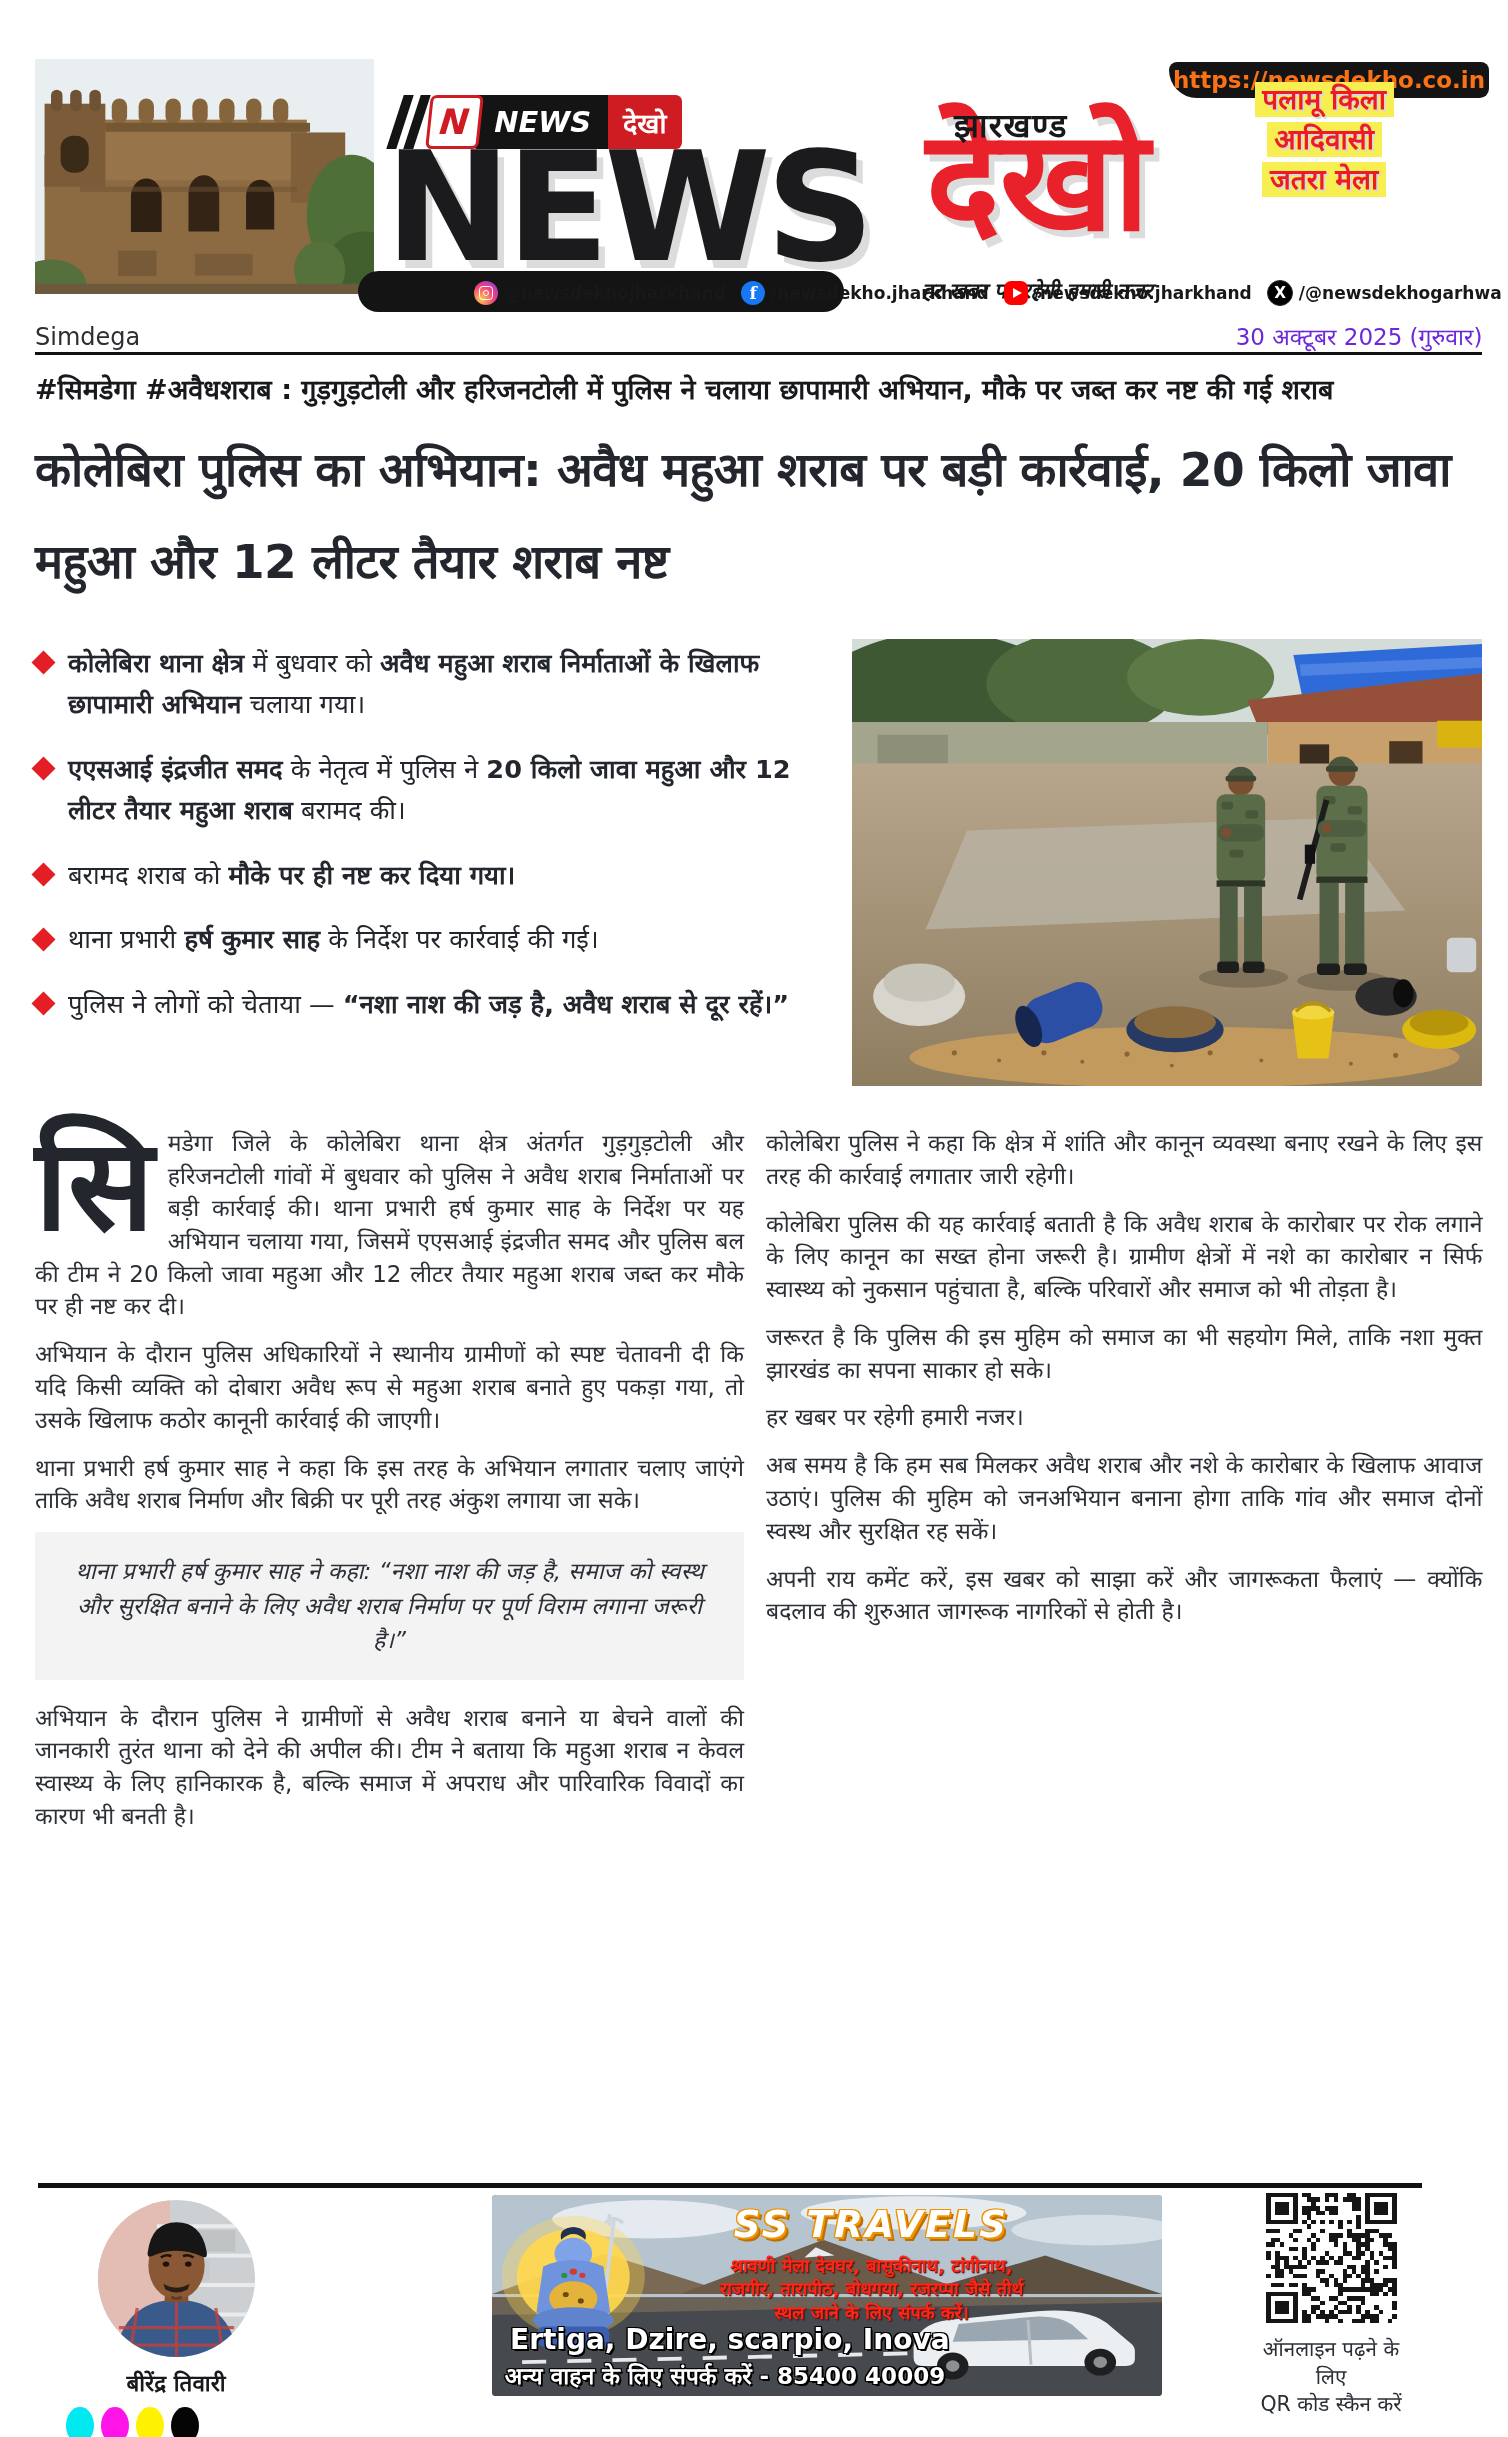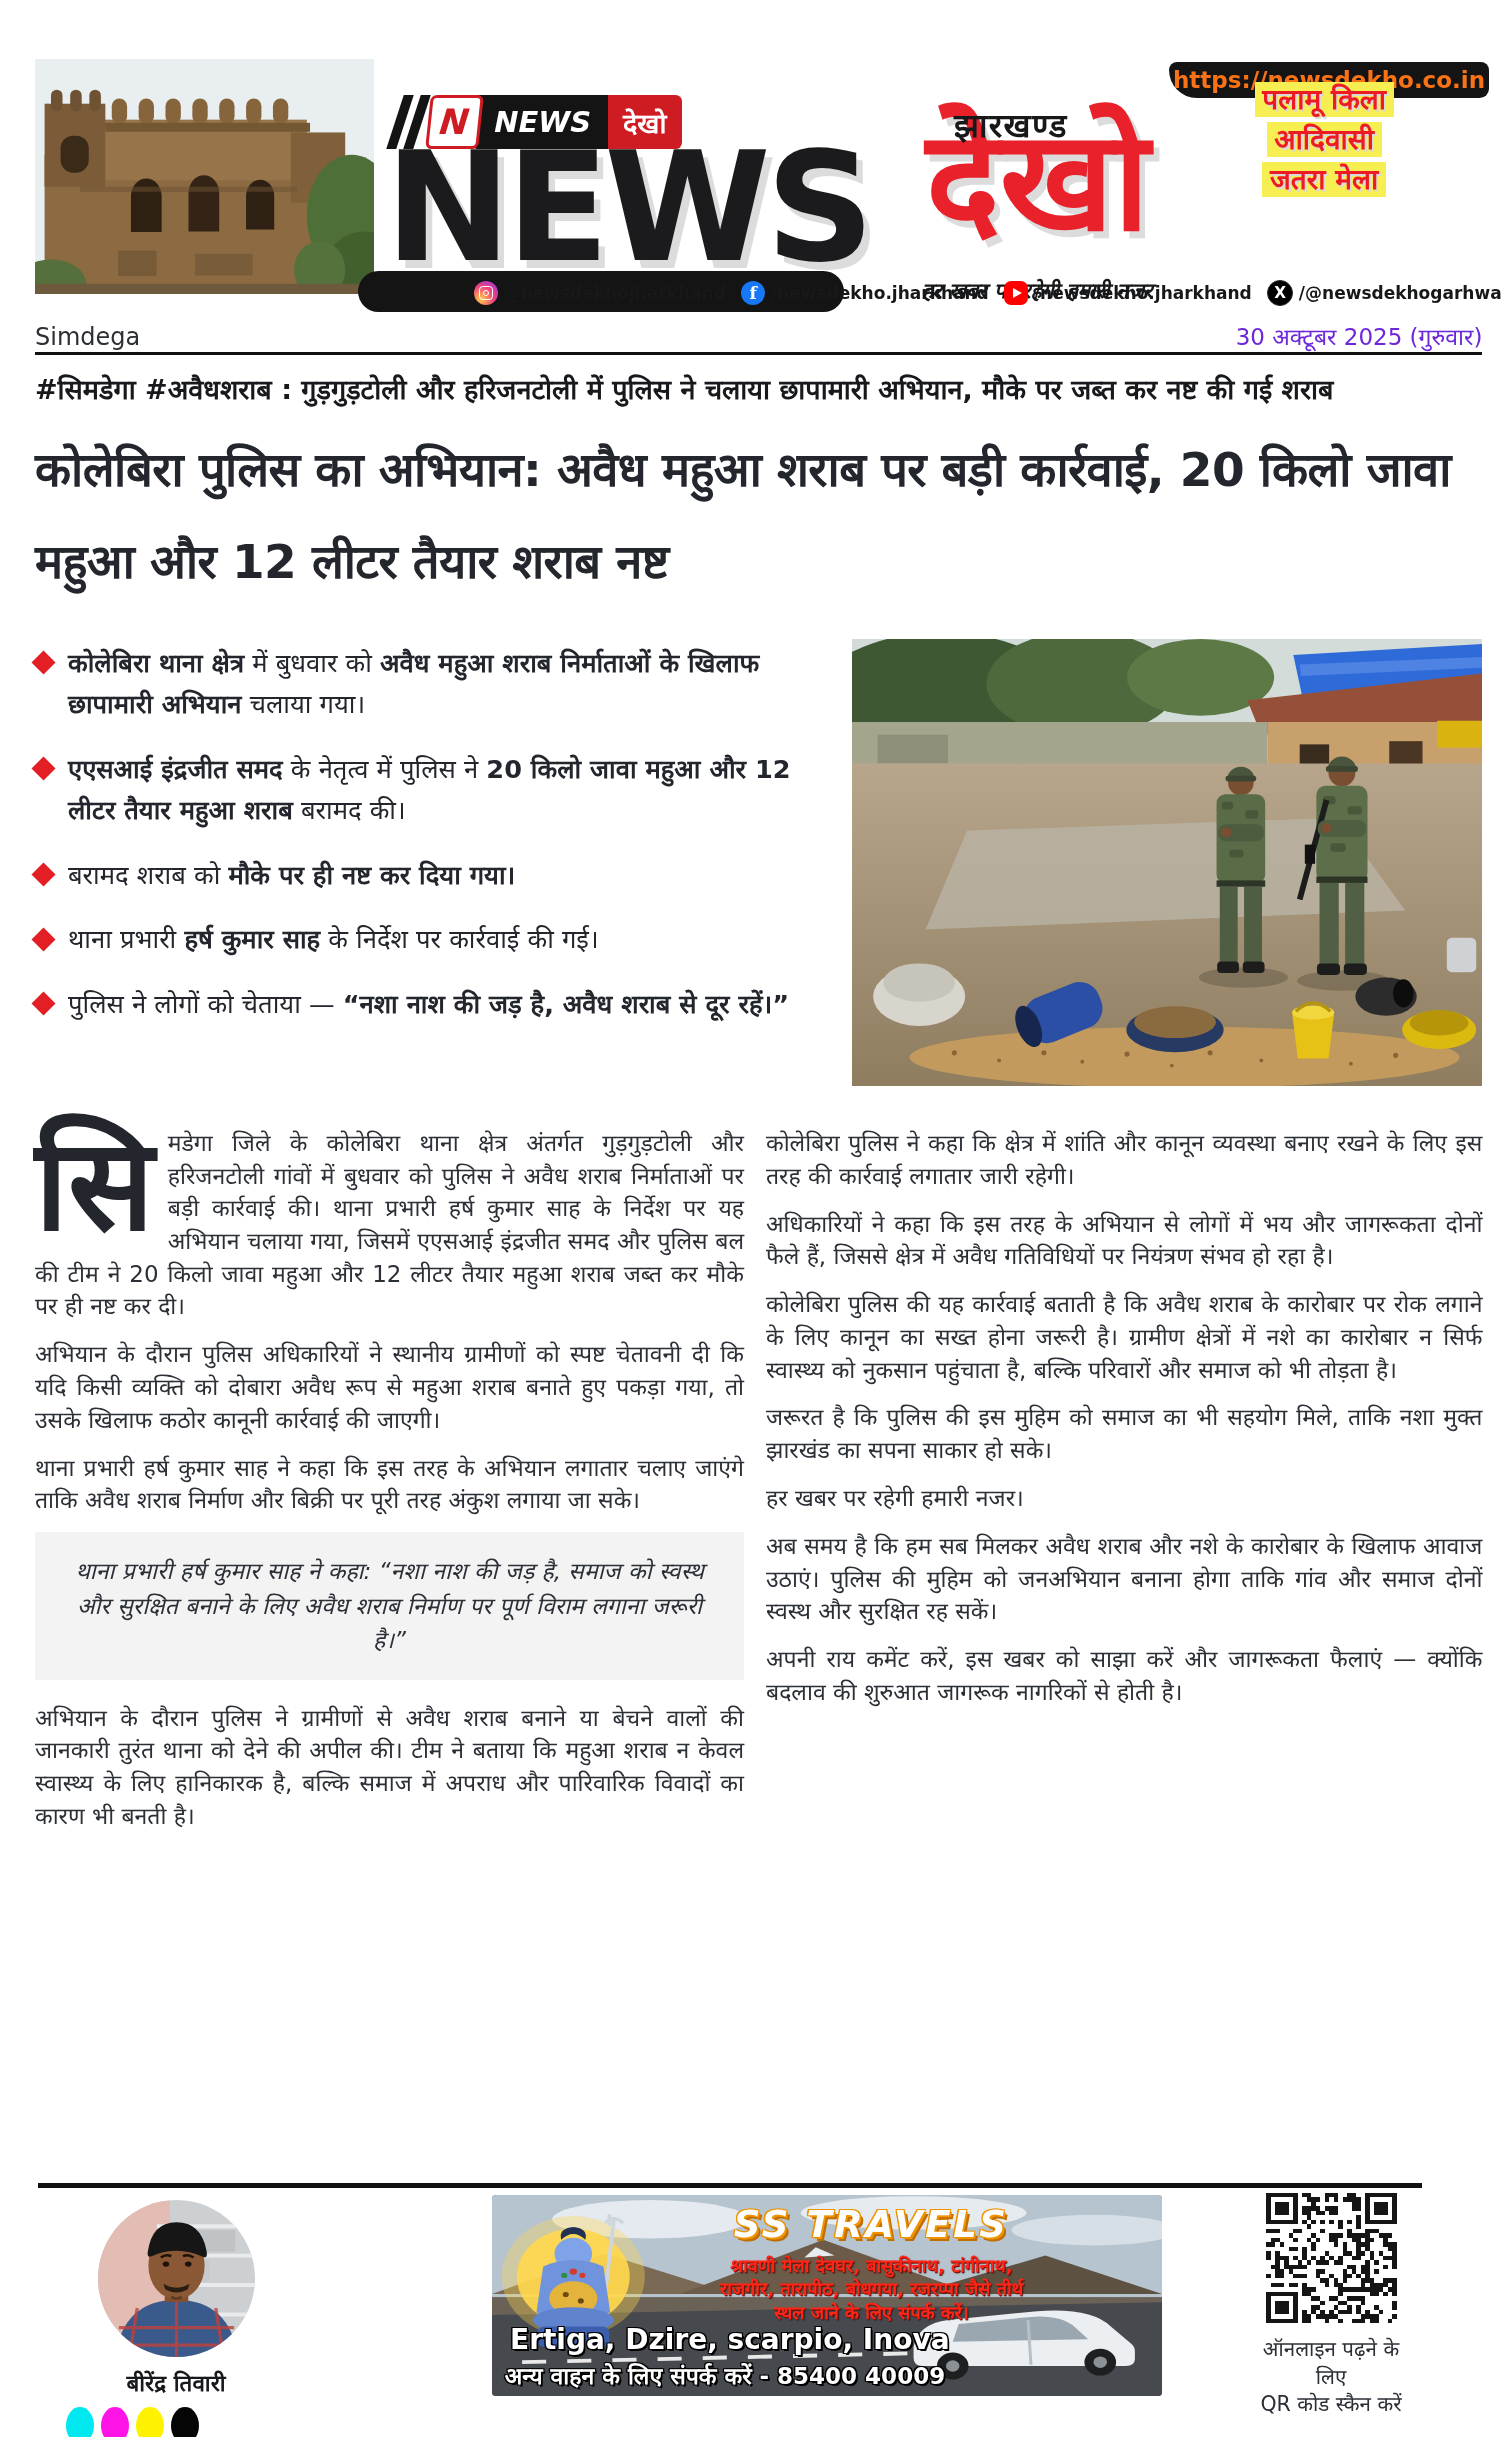--- a/index.html
+++ b/index.html
@@ -315,21 +315,20 @@
   <div class="columns">
     <div class="col-left">
         <p class="body-p"><span class="dropcap">सि</span>मडेगा जिले के कोलेबिरा थाना क्षेत्र अंतर्गत गुड़गुड़टोली और हरिजनटोली गांवों में बुधवार को पुलिस ने अवैध शराब निर्माताओं पर बड़ी कार्रवाई की। थाना प्रभारी हर्ष कुमार साह के निर्देश पर यह अभियान चलाया गया, जिसमें एएसआई इंद्रजीत समद और पुलिस बल की टीम ने 20 किलो जावा महुआ और 12 लीटर तैयार महुआ शराब जब्त कर मौके पर ही नष्ट कर दी।</p>
         <p class="body-p">अभियान के दौरान पुलिस अधिकारियों ने स्थानीय ग्रामीणों को स्पष्ट चेतावनी दी कि यदि किसी व्यक्ति को दोबारा अवैध रूप से महुआ शराब बनाते हुए पकड़ा गया, तो उसके खिलाफ कठोर कानूनी कार्रवाई की जाएगी।</p>
         <p class="body-p">थाना प्रभारी हर्ष कुमार साह ने कहा कि इस तरह के अभियान लगातार चलाए जाएंगे ताकि अवैध शराब निर्माण और बिक्री पर पूरी तरह अंकुश लगाया जा सके।</p>
         <div class="quote-box">थाना प्रभारी हर्ष कुमार साह ने कहा: “नशा नाश की जड़ है, समाज को स्वस्थ और सुरक्षित बनाने के लिए अवैध शराब निर्माण पर पूर्ण विराम लगाना जरूरी है।”</div>
         <p class="body-p">अभियान के दौरान पुलिस ने ग्रामीणों से अवैध शराब बनाने या बेचने वालों की जानकारी तुरंत थाना को देने की अपील की। टीम ने बताया कि महुआ शराब न केवल स्वास्थ्य के लिए हानिकारक है, बल्कि समाज में अपराध और पारिवारिक विवादों का कारण भी बनती है।</p>
       </div>
     <div class="col-right">
         <p class="body-p">कोलेबिरा पुलिस ने कहा कि क्षेत्र में शांति और कानून व्यवस्था बनाए रखने के लिए इस तरह की कार्रवाई लगातार जारी रहेगी।</p>
-        <p class="body-p">अधिकारियों ने कहा कि इस तरह के अभियान से लोगों में भय और जागरूकता दोनों फैले हैं, जिससे क्षेत्र में अवैध गतिविधियों पर नियंत्रण संभव हो रहा है।</p>
         <p class="body-p">कोलेबिरा पुलिस की यह कार्रवाई बताती है कि अवैध शराब के कारोबार पर रोक लगाने के लिए कानून का सख्त होना जरूरी है। ग्रामीण क्षेत्रों में नशे का कारोबार न सिर्फ स्वास्थ्य को नुकसान पहुंचाता है, बल्कि परिवारों और समाज को भी तोड़ता है।</p>
         <p class="body-p">जरूरत है कि पुलिस की इस मुहिम को समाज का भी सहयोग मिले, ताकि नशा मुक्त झारखंड का सपना साकार हो सके।</p>
         <p class="body-p">हर खबर पर रहेगी हमारी नजर।</p>
         <p class="body-p">अब समय है कि हम सब मिलकर अवैध शराब और नशे के कारोबार के खिलाफ आवाज उठाएं। पुलिस की मुहिम को जनअभियान बनाना होगा ताकि गांव और समाज दोनों स्वस्थ और सुरक्षित रह सकें।</p>
         <p class="body-p">अपनी राय कमेंट करें, इस खबर को साझा करें और जागरूकता फैलाएं — क्योंकि बदलाव की शुरुआत जागरूक नागरिकों से होती है।</p>
       </div>
   </div>
 
   <div class="rule2"></div>
 

